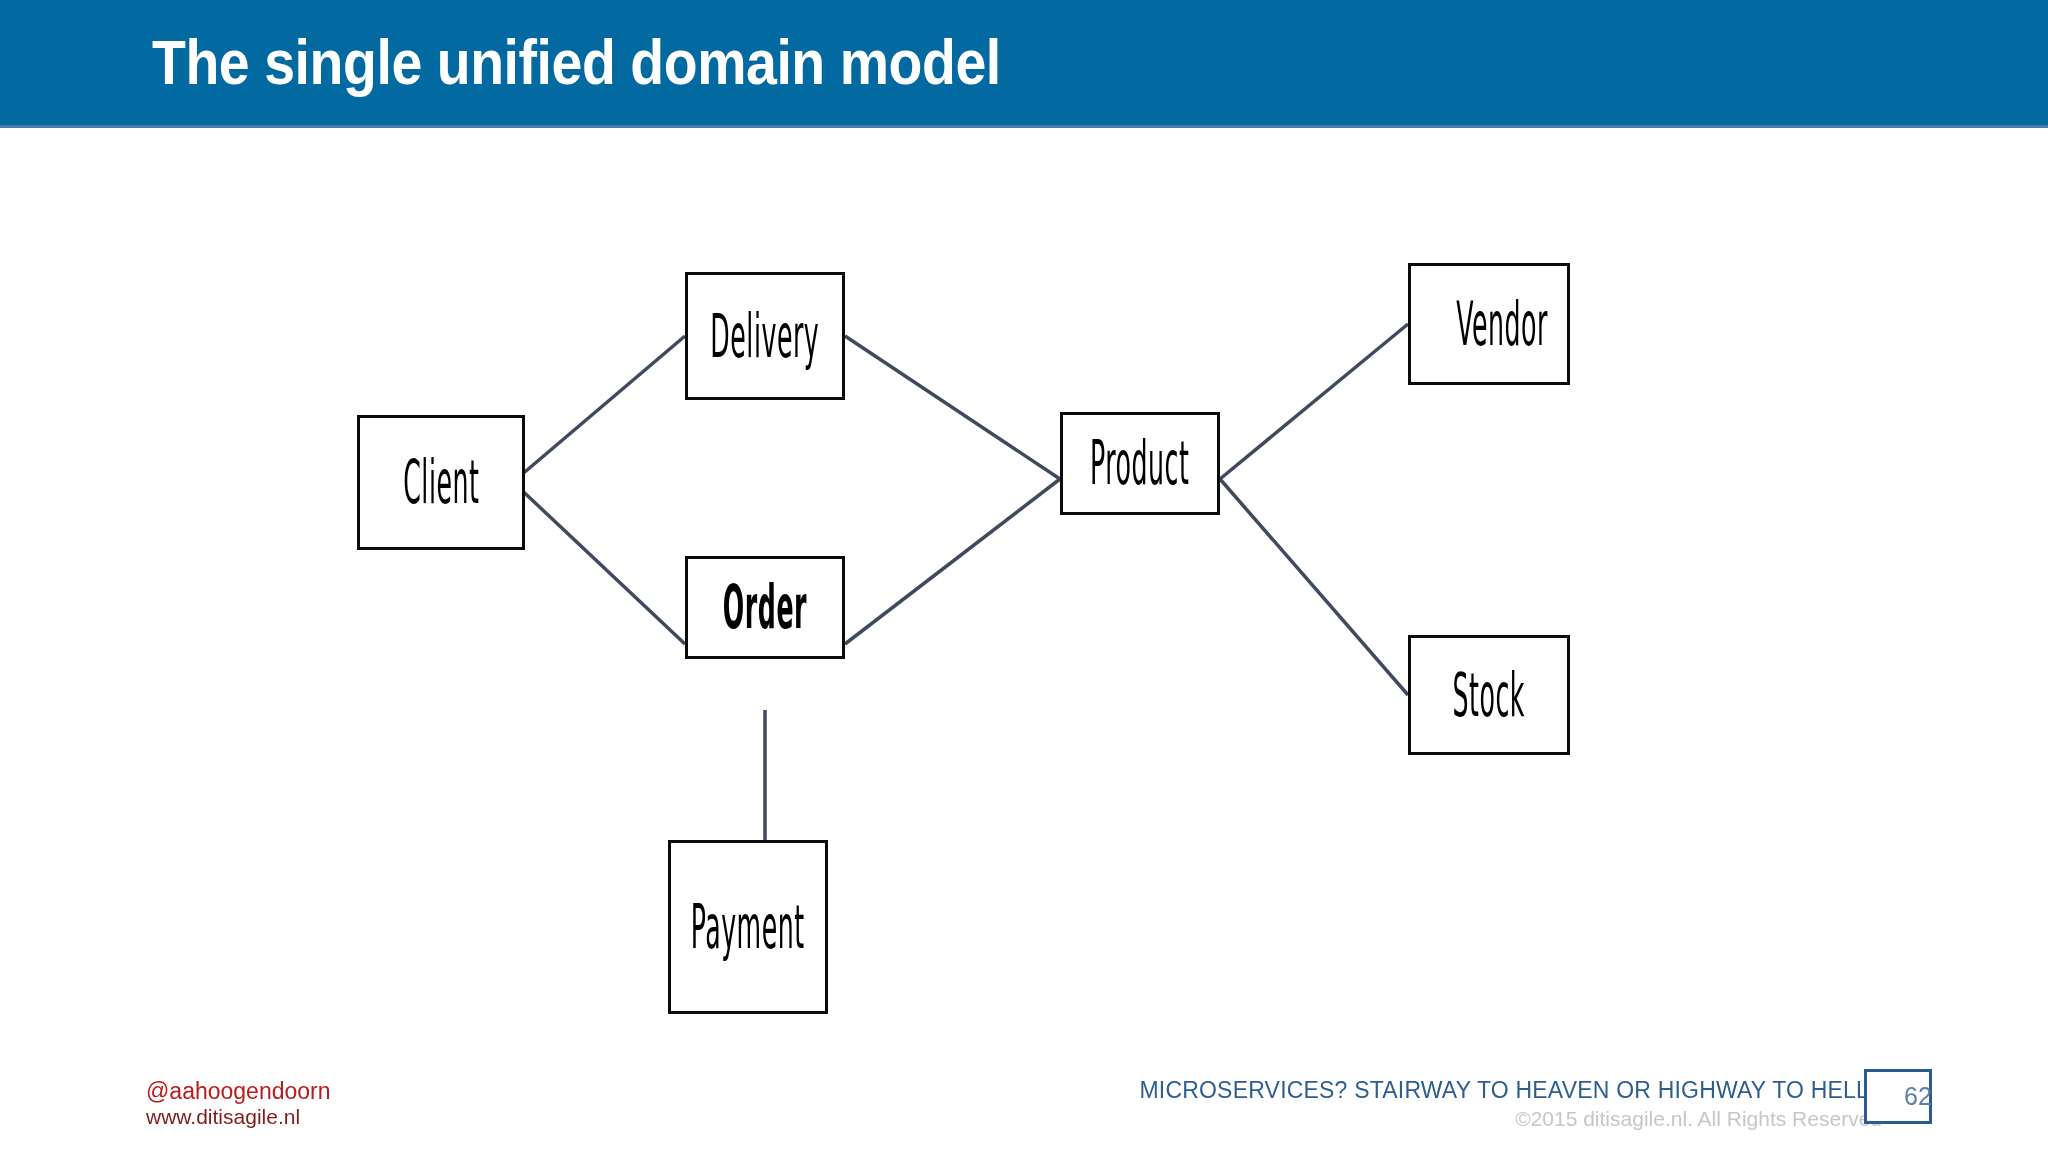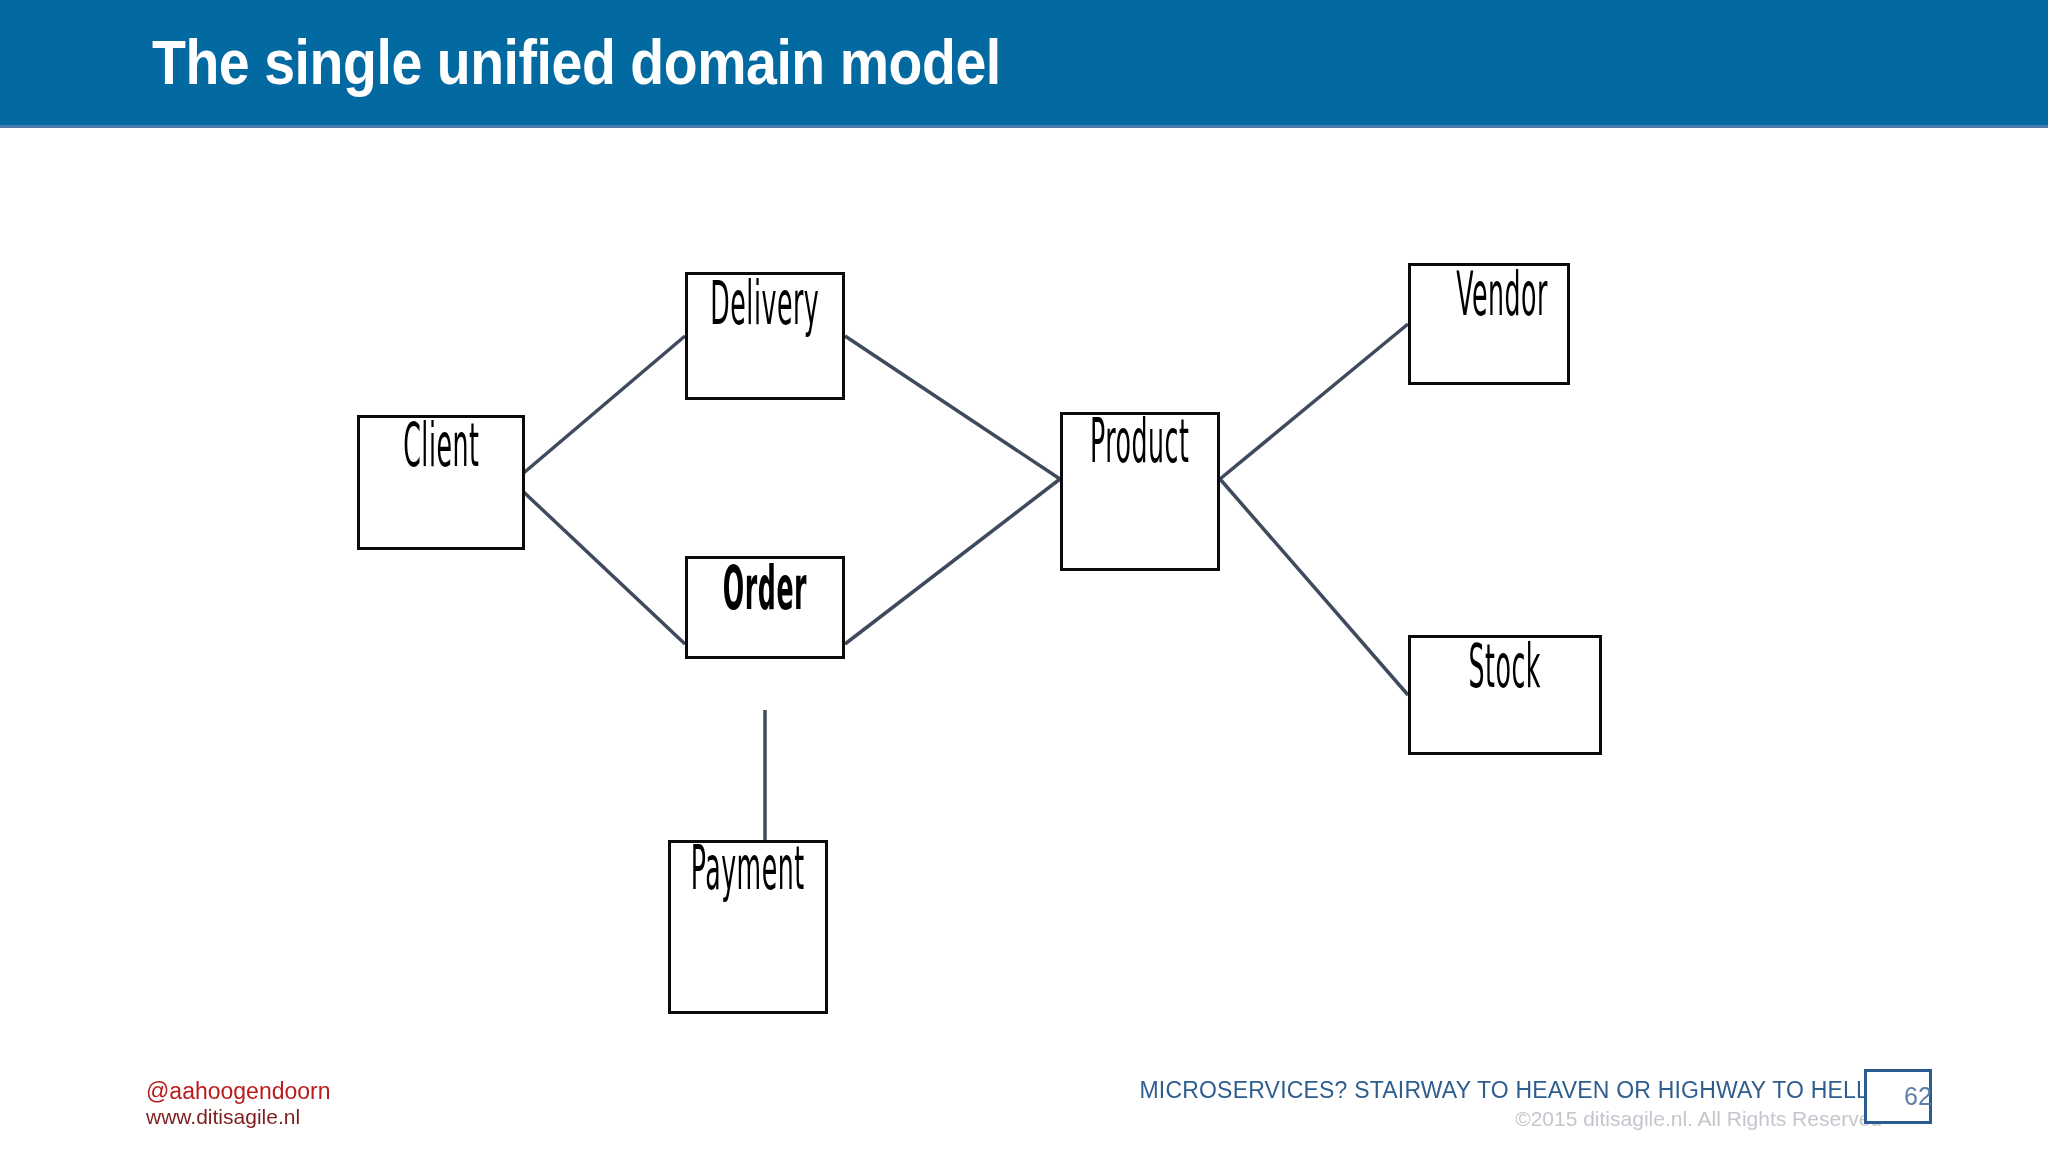--- a/index.html
+++ b/index.html
@@ -59,20 +59,21 @@
     top: 0;
     width: 2048px;
     height: 900px;
   }
   .node-box {
     position: absolute;
     box-sizing: border-box;
     background: #ffffff;
     border: 3px solid #0b0b0b;
     display: flex;
+    align-items: center;
     justify-content: center;
   }
   .node-label {
     font-family: "DejaVu Sans Condensed", "Liberation Sans Narrow", "Liberation Sans", sans-serif;
     font-size: 54px;
     color: #000000;
     white-space: nowrap;
     transform: scaleX(0.52) scaleY(1.12);
     transform-origin: center center;
     letter-spacing: 1px;
@@ -158,27 +159,27 @@
         </div>
         <div class="node-box" style="left: 685px; top: 144px; width: 160px; height: 128px; border-color: rgb(11, 11, 11);">
           <span class="node-label">Delivery</span>
         </div>
         <div class="node-box" style="left: 685px; top: 428px; width: 160px; height: 103px; border-color: rgb(11, 11, 11); font-weight: bold;">
           <span class="node-label">Order</span>
         </div>
         <div class="node-box" style="left: 668px; top: 712px; width: 160px; height: 174px; border-color: rgb(11, 11, 11);">
           <span class="node-label">Payment</span>
         </div>
-        <div class="node-box" style="left: 1060px; top: 284px; width: 160px; height: 159px; border-color: rgb(11, 11, 11);">
+        <div class="node-box" style="left: 1060px; top: 284px; width: 160px; height: 103px; border-color: rgb(11, 11, 11);">
           <span class="node-label">Product</span>
         </div>
         <div class="node-box" style="left: 1408px; top: 135px; width: 162px; height: 122px; border-color: rgb(11, 11, 11); padding-left: 26px;">
           <span class="node-label">Vendor</span>
         </div>
-        <div class="node-box" style="left: 1408px; top: 507px; width: 194px; height: 120px; border-color: rgb(11, 11, 11);">
+        <div class="node-box" style="left: 1408px; top: 507px; width: 162px; height: 120px; border-color: rgb(11, 11, 11);">
           <span class="node-label">Stock</span>
         </div>
       </div>
   </div>
 
   <div id="footer-left-handle">@aahoogendoorn</div>
 
   <div id="footer-left-site">www.ditisagile.nl</div>
 
   <div id="footer-deck-title">MICROSERVICES? STAIRWAY TO HEAVEN OR HIGHWAY TO HELL?</div>

